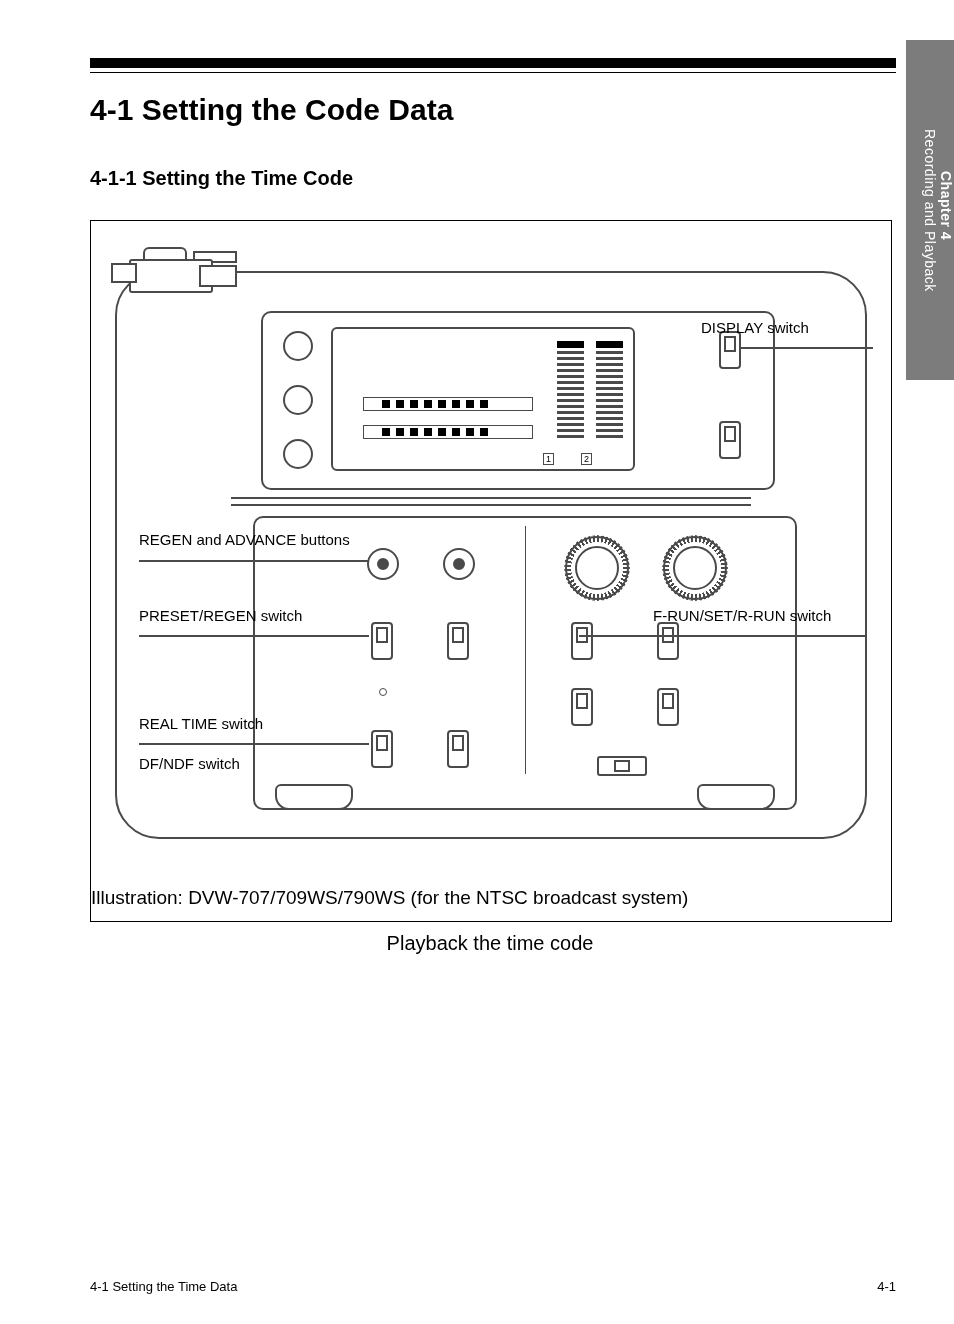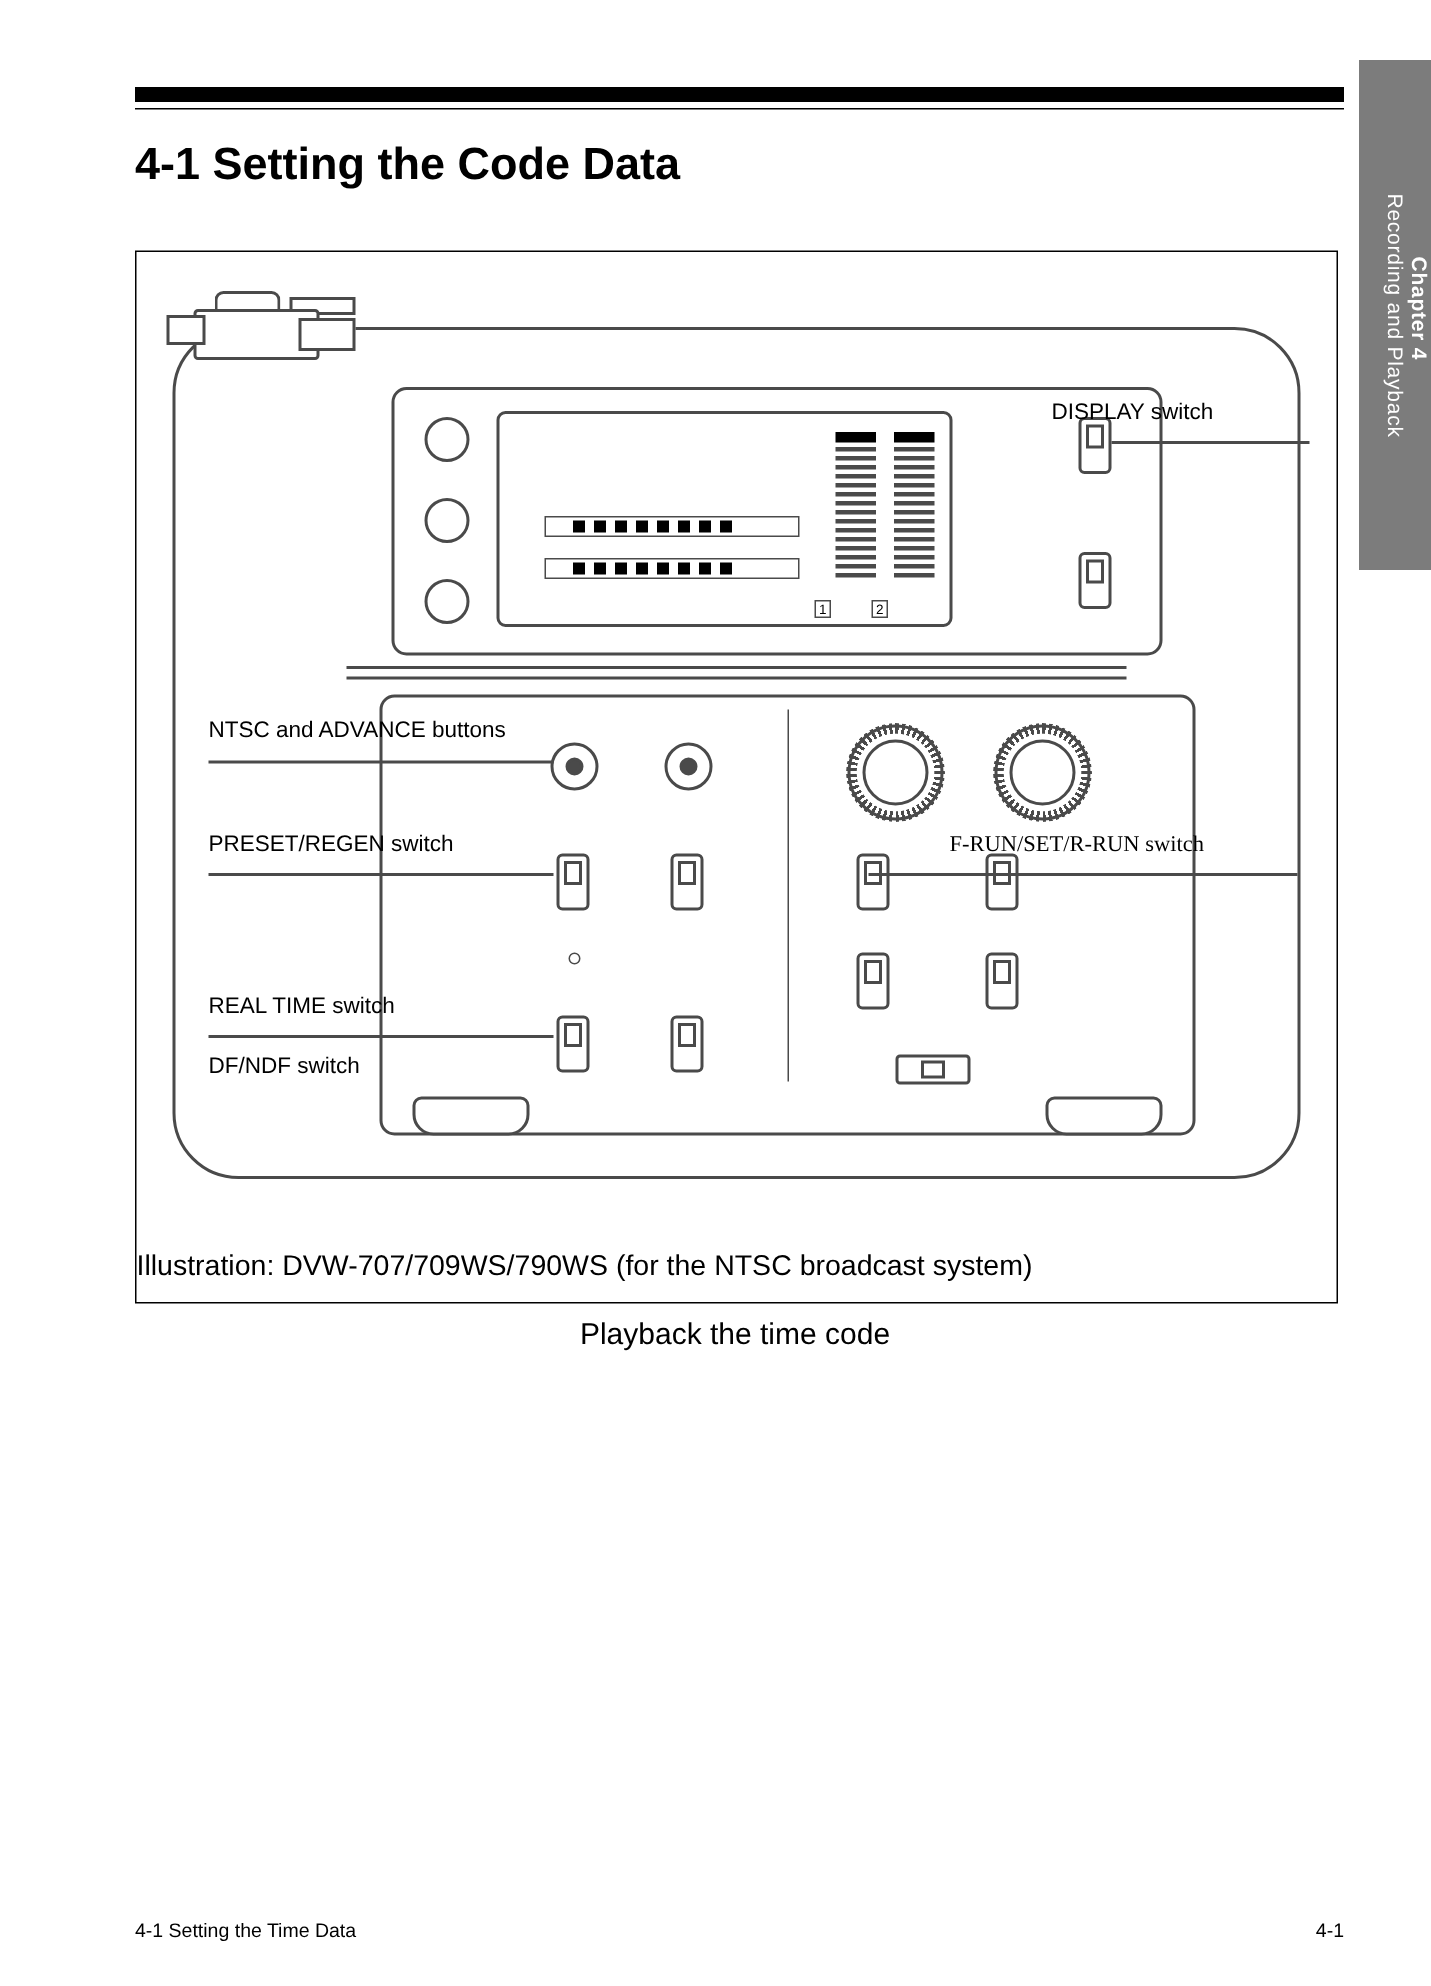--- a/index.html
+++ b/index.html
@@ -382,20 +382,21 @@
 
   <div class="top-rule"></div>
   <div class="thin-rule"></div>
 
   <h1 class="section-title">
     <span>4-1</span>
     <span> </span>
     <span>Setting the Code Data</span>
   </h1>
 
+  <h2 class="subsection">4-1-1  Setting the Time Code</h2>
 
 
   <div class="figure">
     <div class="schematic">
 
       <div class="outer-frame"></div>
 
       <div class="camera">
         <div class="handle"></div>
         <div class="mic"></div>
@@ -505,26 +506,26 @@
 
       <div class="leader" style="left:640px; top:116px; width:132px;"></div>
       <div class="leader" style="left:38px; top:329px; width:230px;"></div>
       <div class="leader" style="left:38px; top:404px; width:230px;"></div>
       <div class="leader" style="left:38px; top:512px; width:230px;"></div>
       <div class="leader v" style="left:345px; top:512px; height:0; width:17px;"></div>
       <div class="leader" style="left:478px; top:404px; width:286px;"></div>
 
       <div class="callout" style="left:600px; top:88px;">DISPLAY switch</div>
       <div class="callout" style="left:38px; top:300px;">
-        <span>NTSC and ADVANCE buttons</span>
+        <span>REGEN and ADVANCE buttons</span>
       </div>
       <div class="callout" style="left:38px; top:376px;">
         <span>PRESET/REGEN switch</span>
       </div>
-      <div class="callout" style="left:532px; top:376px;font-family:Liberation Serif, serif;">
+      <div class="callout" style="left:552px; top:376px;">
         <span>F-RUN/SET/R-RUN switch</span>
       </div>
       <div class="callout" style="left:38px; top:484px;">
         <span>REAL TIME switch</span>
       </div>
       <div class="callout" style="left:38px; top:524px;">
         <span>DF/NDF switch</span>
       </div>
     </div>
 

